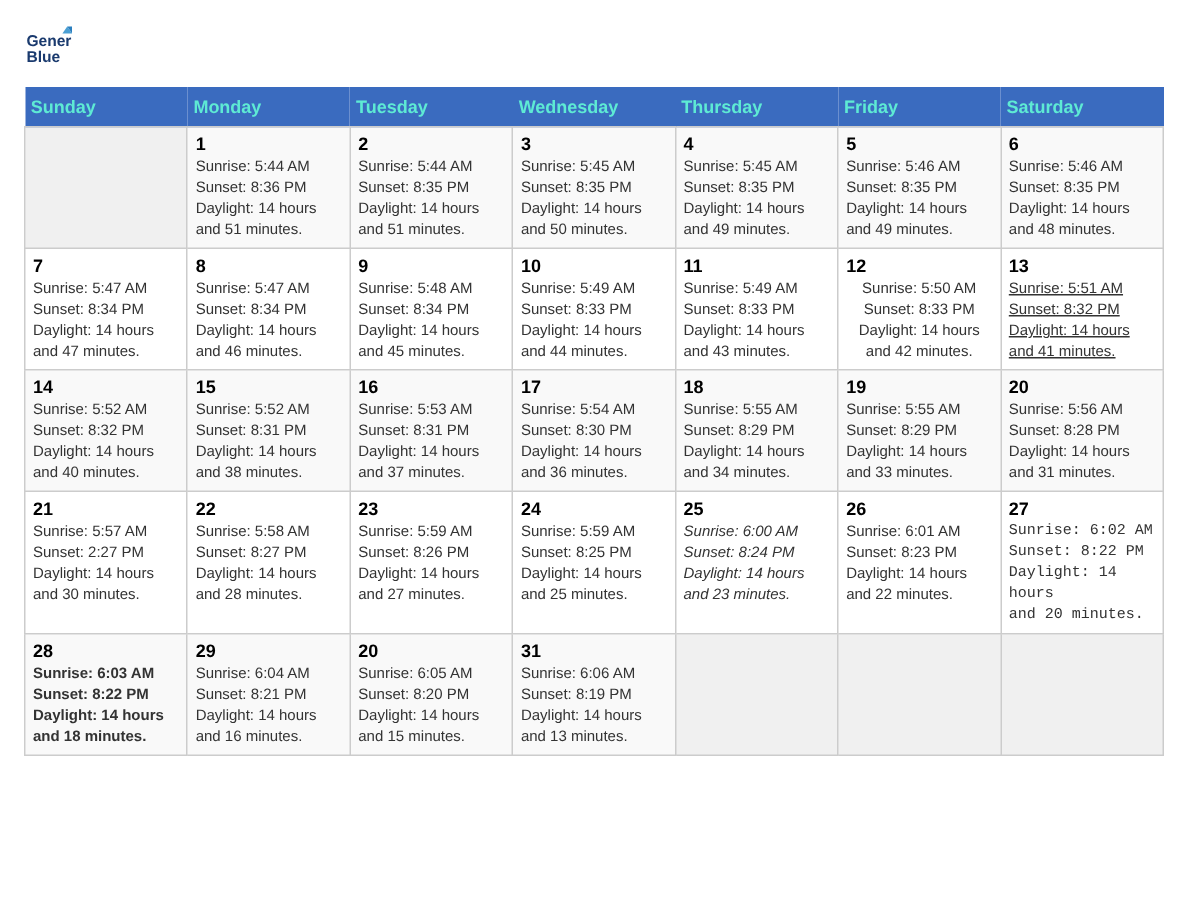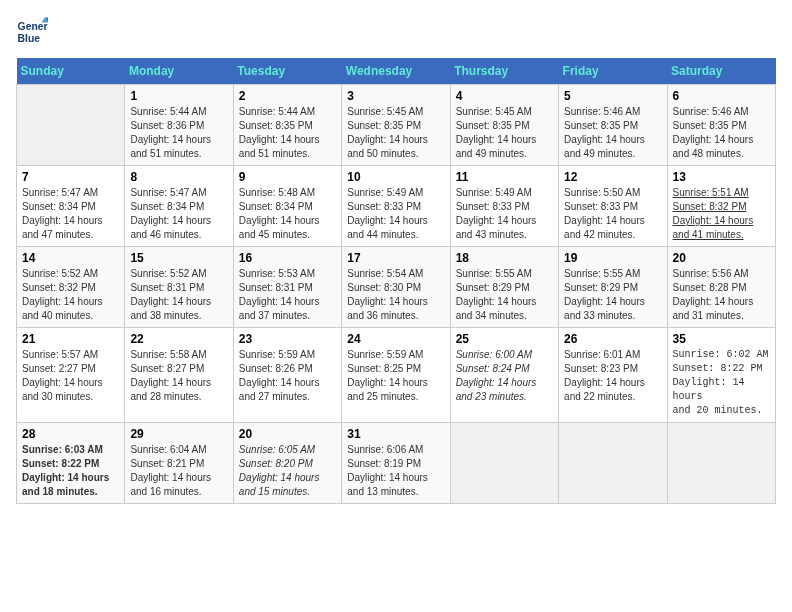--- a/index.html
+++ b/index.html
@@ -186,21 +186,21 @@
         </td>
         <td>
           <span class="day-number">11</span>
           <div class="day-info" style="white-space: pre-line;">Sunrise: 5:49 AM
 Sunset: 8:33 PM
 Daylight: 14 hours
 and 43 minutes.</div>
         </td>
         <td>
           <span class="day-number">12</span>
-          <div class="day-info" style="white-space: pre-line;">Sunrise: 5:50 AM
+          <div class="day-info" style="white-space: pre-line; text-align: center;">Sunrise: 5:50 AM
 Sunset: 8:33 PM
 Daylight: 14 hours
 and 42 minutes.</div>
         </td>
         <td>
           <span class="day-number">13</span>
           <div class="day-info" style="white-space: pre-line; text-decoration: underline;">Sunrise: 5:51 AM
 Sunset: 8:32 PM
 Daylight: 14 hours
 and 41 minutes.</div>
@@ -294,21 +294,21 @@
 and 23 minutes.</div>
         </td>
         <td>
           <span class="day-number">26</span>
           <div class="day-info" style="white-space: pre-line;">Sunrise: 6:01 AM
 Sunset: 8:23 PM
 Daylight: 14 hours
 and 22 minutes.</div>
         </td>
         <td>
-          <span class="day-number">35</span>
+          <span class="day-number">27</span>
           <div class="day-info" style="white-space: pre-line; font-family: Liberation Mono, monospace;">Sunrise: 6:02 AM
 Sunset: 8:22 PM
 Daylight: 14 hours
 and 20 minutes.</div>
         </td>
       </tr>
       <tr>
         <td>
           <span class="day-number">28</span>
           <div class="day-info" style="white-space: pre-line; font-weight: bold;">Sunrise: 6:03 AM
@@ -318,21 +318,21 @@
         </td>
         <td>
           <span class="day-number">29</span>
           <div class="day-info" style="white-space: pre-line;">Sunrise: 6:04 AM
 Sunset: 8:21 PM
 Daylight: 14 hours
 and 16 minutes.</div>
         </td>
         <td>
           <span class="day-number">20</span>
-          <div class="day-info" style="white-space: pre-line; font-style: italic;">Sunrise: 6:05 AM
+          <div class="day-info" style="white-space: pre-line;">Sunrise: 6:05 AM
 Sunset: 8:20 PM
 Daylight: 14 hours
 and 15 minutes.</div>
         </td>
         <td>
           <span class="day-number">31</span>
           <div class="day-info" style="white-space: pre-line;">Sunrise: 6:06 AM
 Sunset: 8:19 PM
 Daylight: 14 hours
 and 13 minutes.</div>

